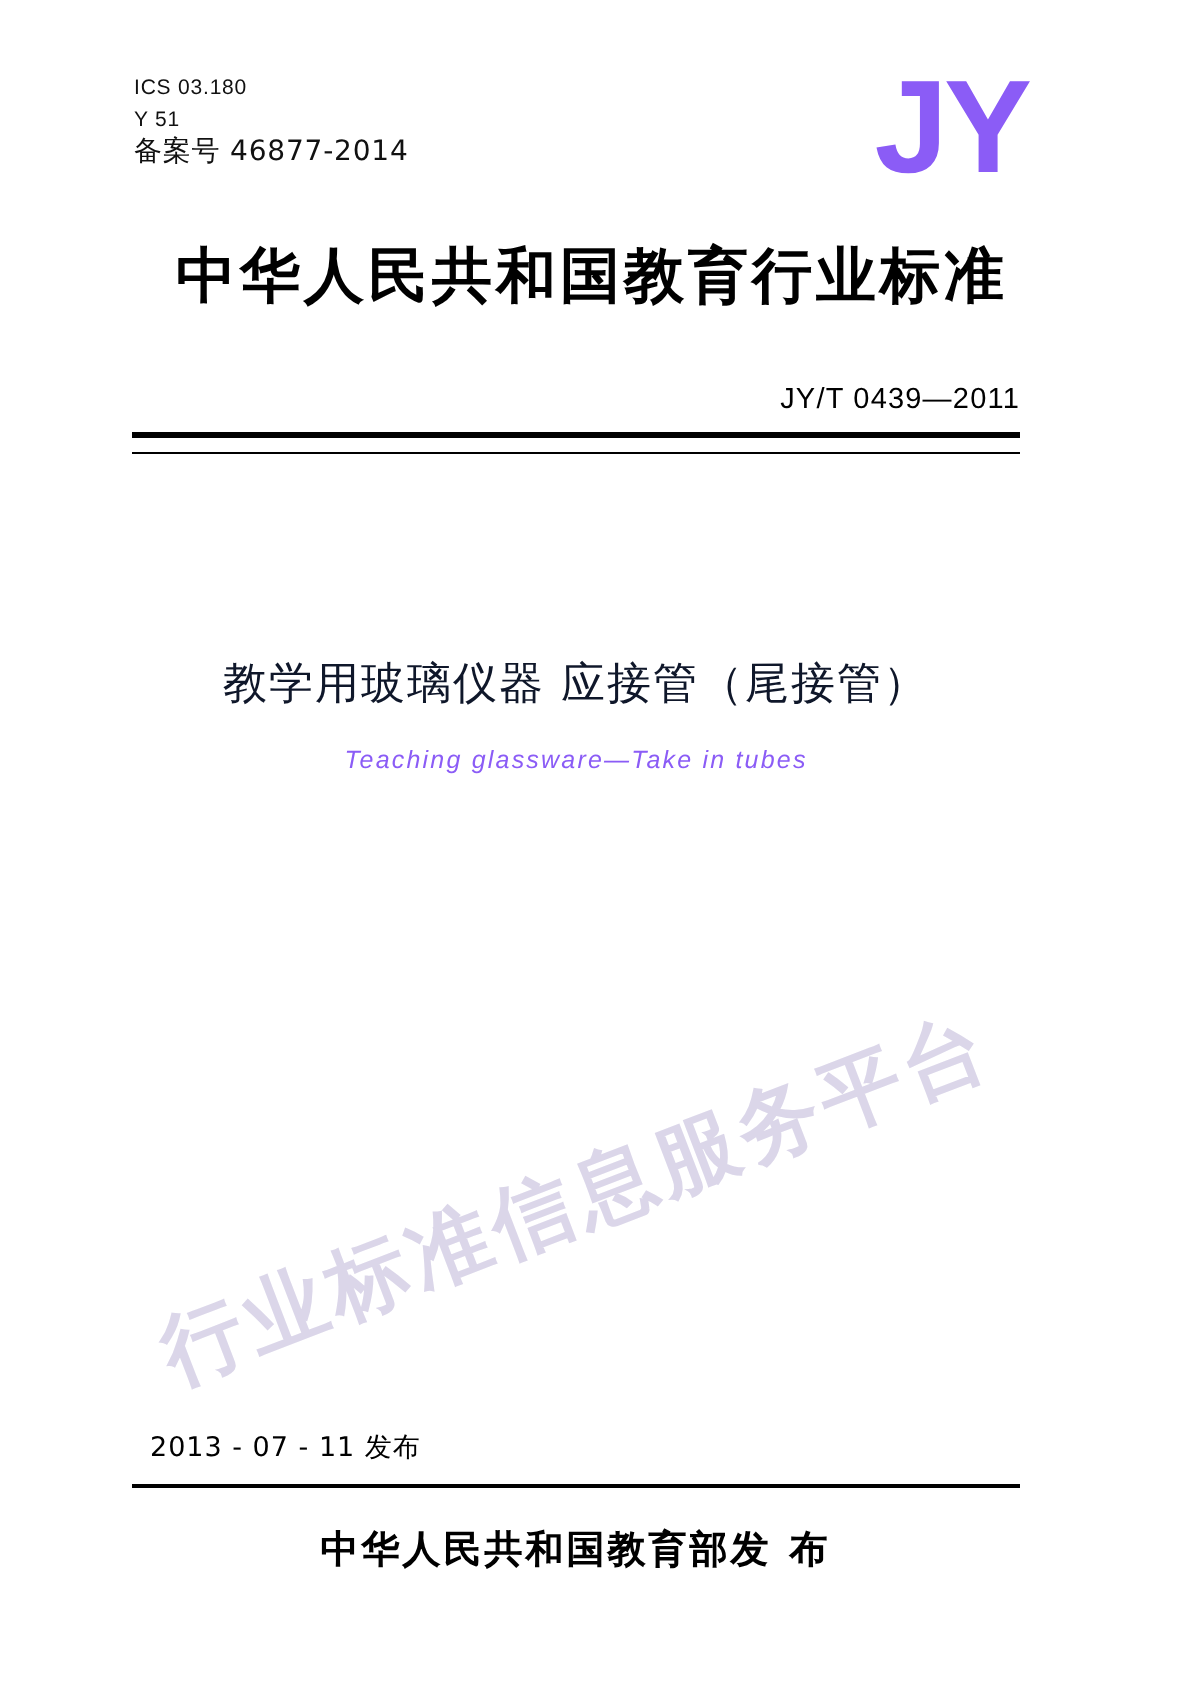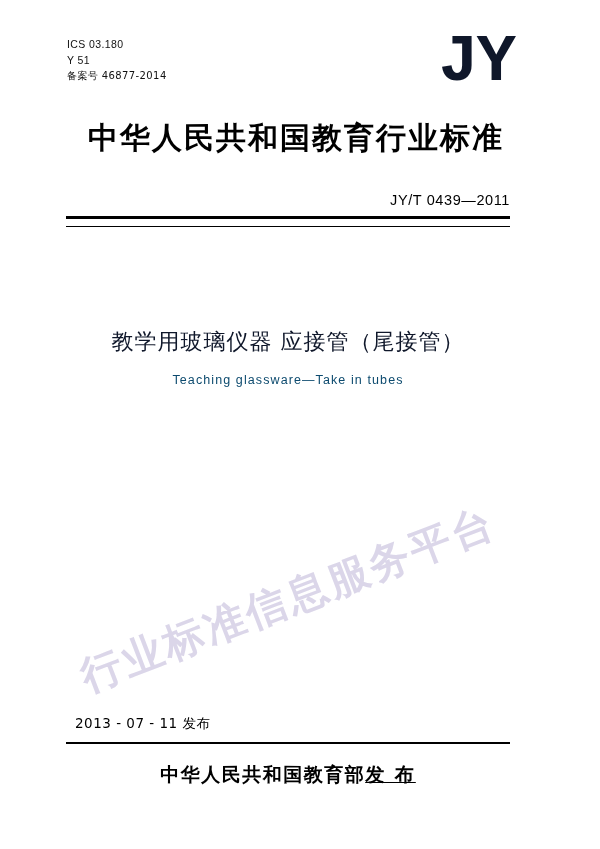--- a/index.html
+++ b/index.html
@@ -22,33 +22,33 @@
     position: absolute;
     left: 67px;
     top: 36px;
     font-family: "Liberation Sans", sans-serif;
     font-size: 10.5px;
     line-height: 16px;
     color: #111111;
     letter-spacing: 0.4px;
   }
   .meta div { white-space: pre; }
-  .meta .cn { font-family: "DejaVu Sans", sans-serif; font-size: 10px; }
+  .meta .cn { font-family: "DejaVu Sans", sans-serif; font-size: 14px; }
 
   
   .logo {
     position: absolute;
     right: 62px;
     top: 30px;
-    font-family: Liberation Mono, monospace;
+    font-family: Liberation Sans, sans-serif;
     font-weight: bold;
     font-size: 66px;
     line-height: 66px;
     letter-spacing: -2px;
-    color: #0f172a;
+    color: #8b5cf6;
   }
 
   
   .org-title {
     position: absolute;
     left: 16px;
     right: 0;
     top: 118px;
     text-align: center;
     font-family: "DejaVu Sans", sans-serif;
@@ -111,21 +111,22 @@
   }
   .doc-title-en {
     position: absolute;
     left: 0;
     right: 0;
     top: 373px;
     text-align: center;
     font-family: "Liberation Sans", sans-serif;
     font-size: 12.5px;
     letter-spacing: 1.1px;
-    color: #0c4a6e;
+    color: #8b5cf6;
+    font-style: italic;
   }
 
   
   .watermark {
     position: absolute;
     left: 50%;
     top: 600px;
     transform: translate(-50%, -50%) rotate(-21deg);
     font-family: "DejaVu Sans", sans-serif;
     font-size: 41px;
@@ -160,21 +161,20 @@
     text-align: center;
     font-family: "DejaVu Sans", sans-serif;
     font-weight: bold;
     font-size: 19px;
     letter-spacing: 1.5px;
     color: #000000;
   }
   .publisher .verb {
     font-weight: bold;
     letter-spacing: 2px;
-    text-decoration: underline;
   }
 </style>
 </head>
 <body>
 
 <div class="page">
 
   <div class="meta">
     <div>ICS 03.180</div>
     <div>Y 51</div>

